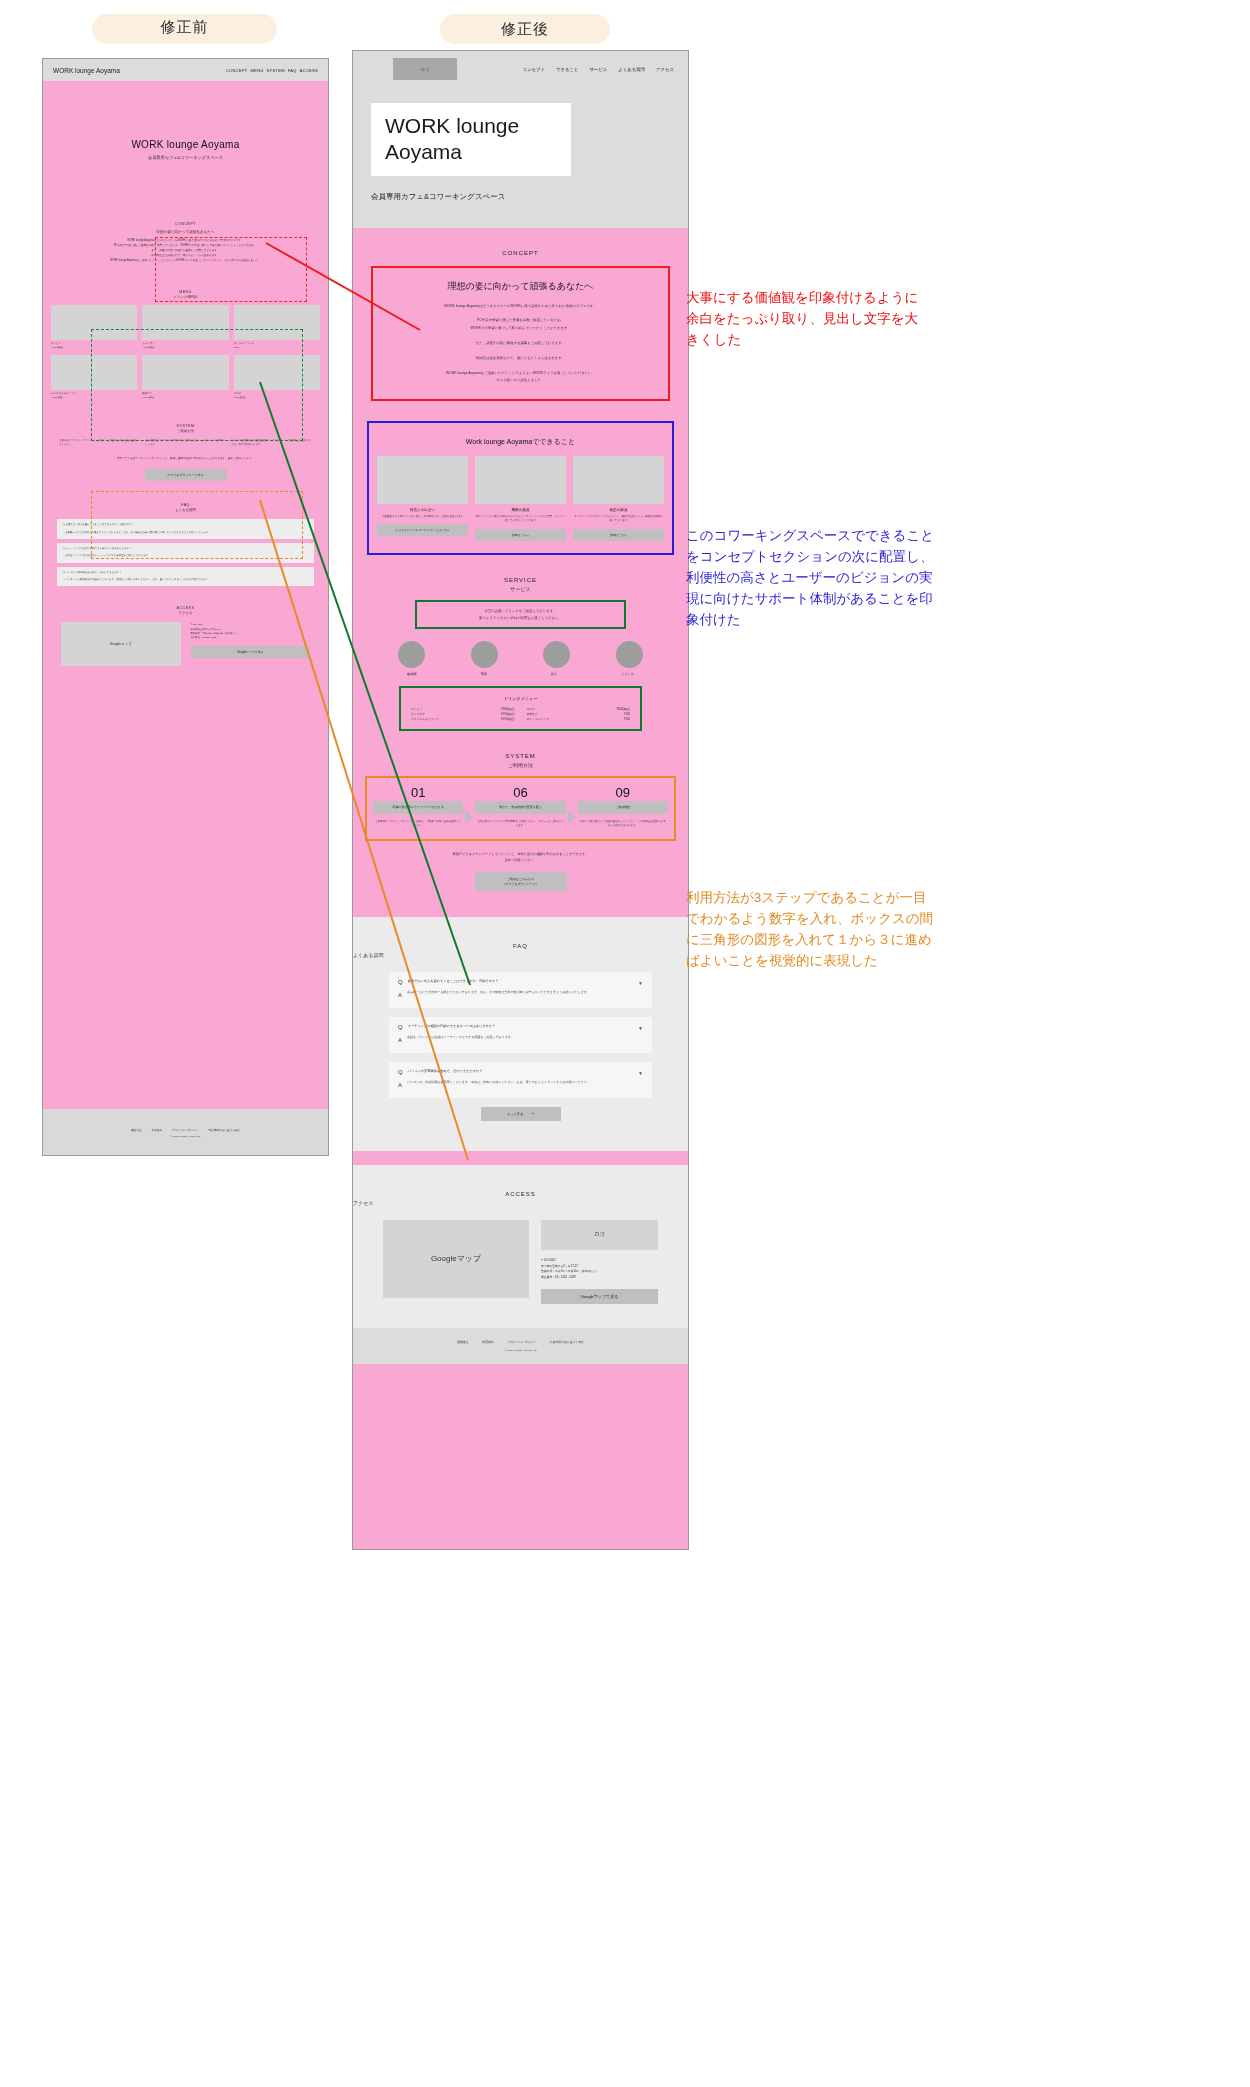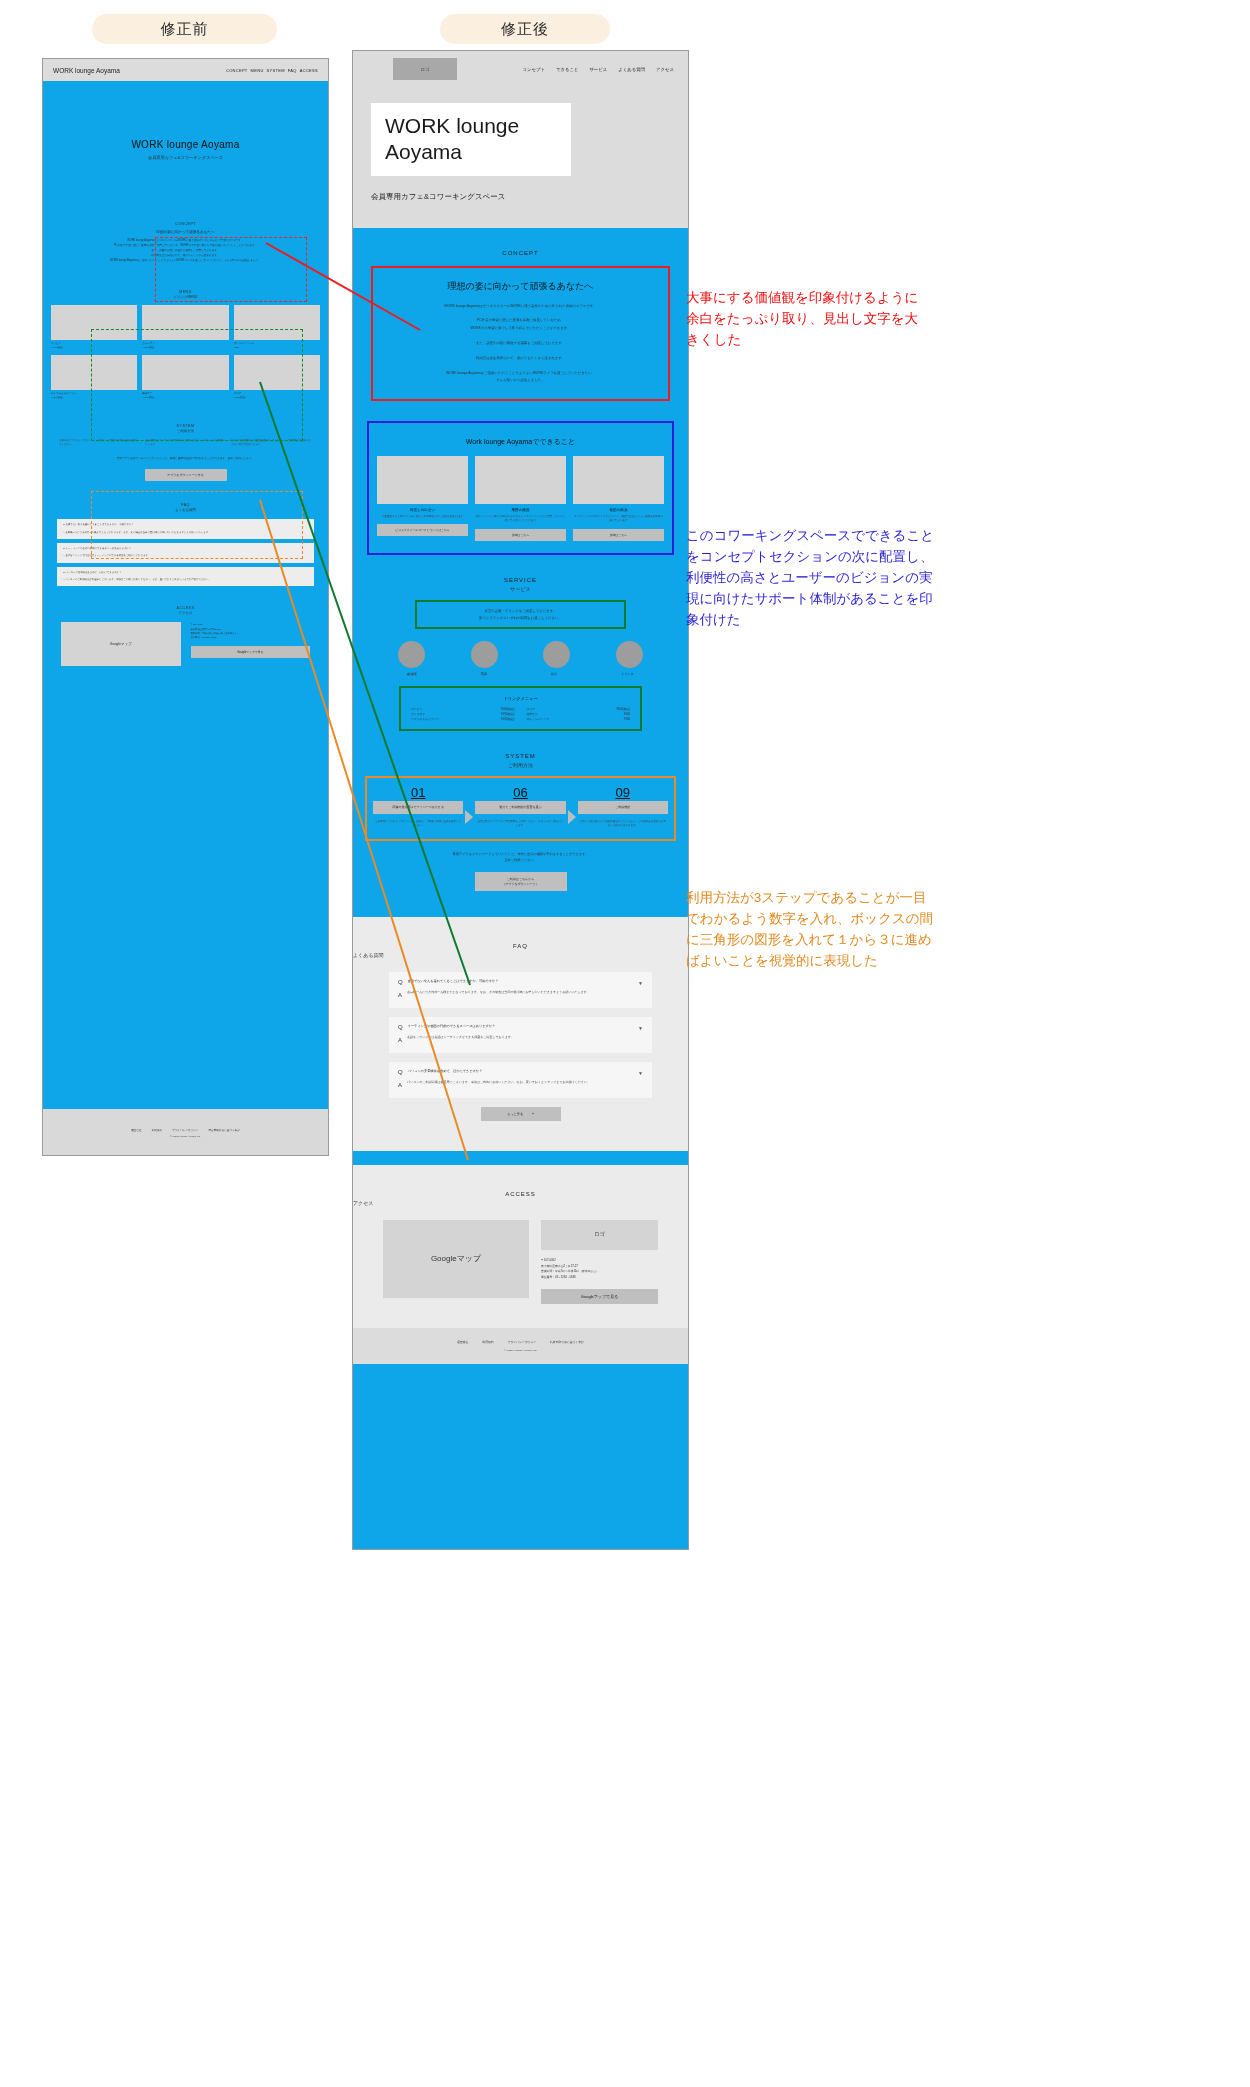--- a/index.html
+++ b/index.html
@@ -10,25 +10,25 @@
     overflow: hidden;
   }
   .page { position: relative; width: 1250px; height: 2087px; }
 
   
   .pill {
     position: absolute; height: 30px; line-height: 30px;
     background: #fbefdf; border-radius: 15px; text-align: center;
     font-size: 15px; color: #2b2b2b; letter-spacing: 1px;
   }
-  #pill-before { left: 92px; top: 14px; width: 185px; }
+  #pill-before { left: 92px; top: 14px; width: 185px; font-family: Liberation Mono, monospace; }
   #pill-after  { left: 440px; top: 14px; width: 170px; }
 
   
-  .panel { position: absolute; background: #0ea5e9; border: 1px solid #9a9a9a; }
+  .panel { position: absolute; background: #f9a8d4; border: 1px solid #9a9a9a; }
   #panel-before { left: 42px; top: 58px; width: 287px; height: 1098px; overflow: hidden; }
   #panel-after  { left: 352px; top: 50px; width: 337px; height: 1500px; overflow: hidden; }
 
   
   .b-header {
     height: 22px; background: #dcdcdc; display: flex; align-items: center;
     justify-content: space-between; padding: 0 10px;
   }
   .b-logo { font-size: 6.5px; color: #222; }
   .b-nav  { font-size: 4px; color: #222; letter-spacing: .3px; display: flex; gap: 3px; }
@@ -91,21 +91,21 @@
   .a-circle { width: 27px; height: 27px; border-radius: 50%; background: #9d9d9d; }
   .a-circle-lbls { display: flex; justify-content: space-around; margin: 4px 22px 0; font-size: 3.2px; color: #333; }
 
   .a-menu { margin: 10px 46px 0; padding: 8px 10px; }
   .a-menu-t { text-align: center; font-size: 4.2px; color: #111; }
   .a-menu-rows { display: grid; grid-template-columns: 1fr 1fr; gap: 1px 12px; margin-top: 6px; }
   .a-menu-row { display: flex; justify-content: space-between; font-size: 2.8px; color: #333; }
 
   .a-steps { display: flex; align-items: stretch; gap: 0; }
   .a-step { flex: 1; }
-  .a-step-num { font-size: 13px; color: #111; line-height: 1; text-decoration: underline; }
+  .a-step-num { font-size: 13px; color: #111; line-height: 1; }
   .a-step-head { background: #bfbfbf; font-size: 3px; color: #222; text-align: center; padding: 4px 2px; margin-top: 2px; line-height: 1.5; }
   .a-step-body { font-size: 2.5px; color: #444; line-height: 1.8; margin-top: 6px; padding: 0 2px; }
   .a-tri { width: 0; height: 0; border-top: 7px solid transparent; border-bottom: 7px solid transparent;
     border-left: 8px solid #bdbdbd; align-self: center; margin: 18px 2px 0; }
 
   .a-faq-wrap { background: #ebebeb; margin-top: 26px; padding: 26px 0 30px; }
   .a-faq-item { background: #f6f6f6; margin: 0 36px 9px; padding: 7px 9px; position: relative; }
   .a-faq-q { font-size: 3.2px; color: #222; display: flex; gap: 5px; }
   .a-faq-a { font-size: 3.0px; color: #444; display: flex; gap: 5px; margin-top: 5px; line-height: 1.8; }
   .a-faq-qa { font-size: 6px; color: #333; }

